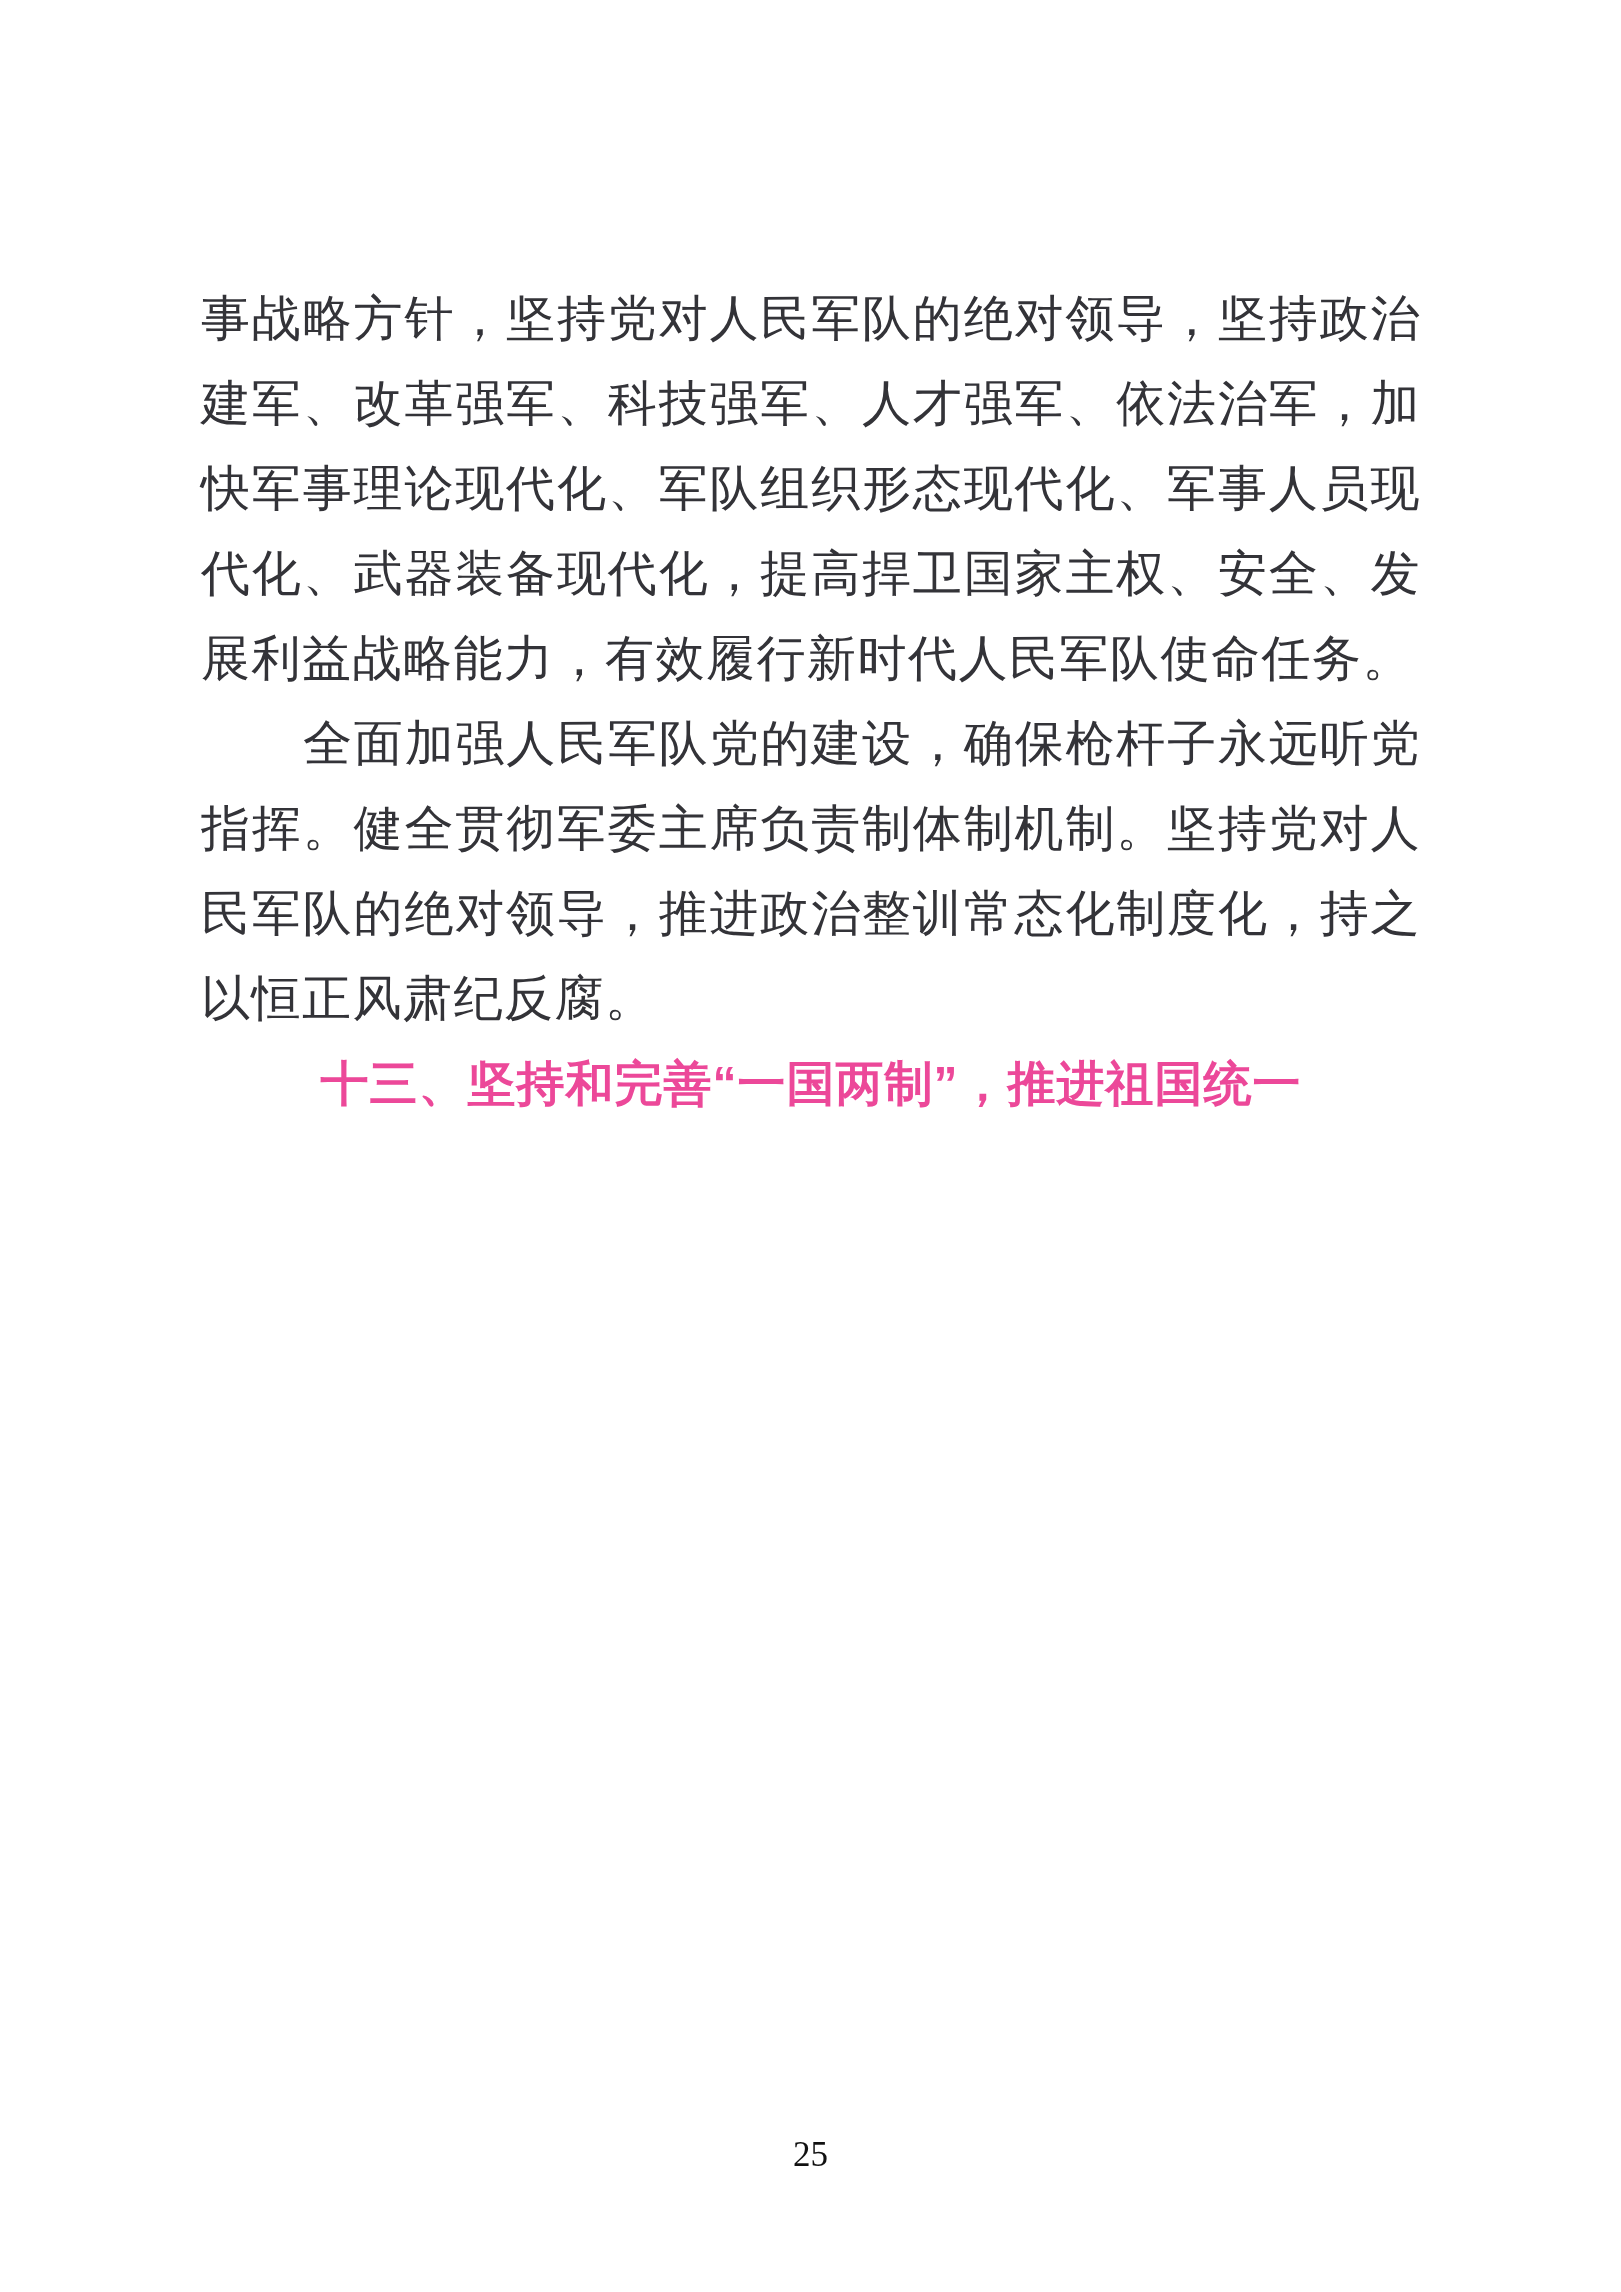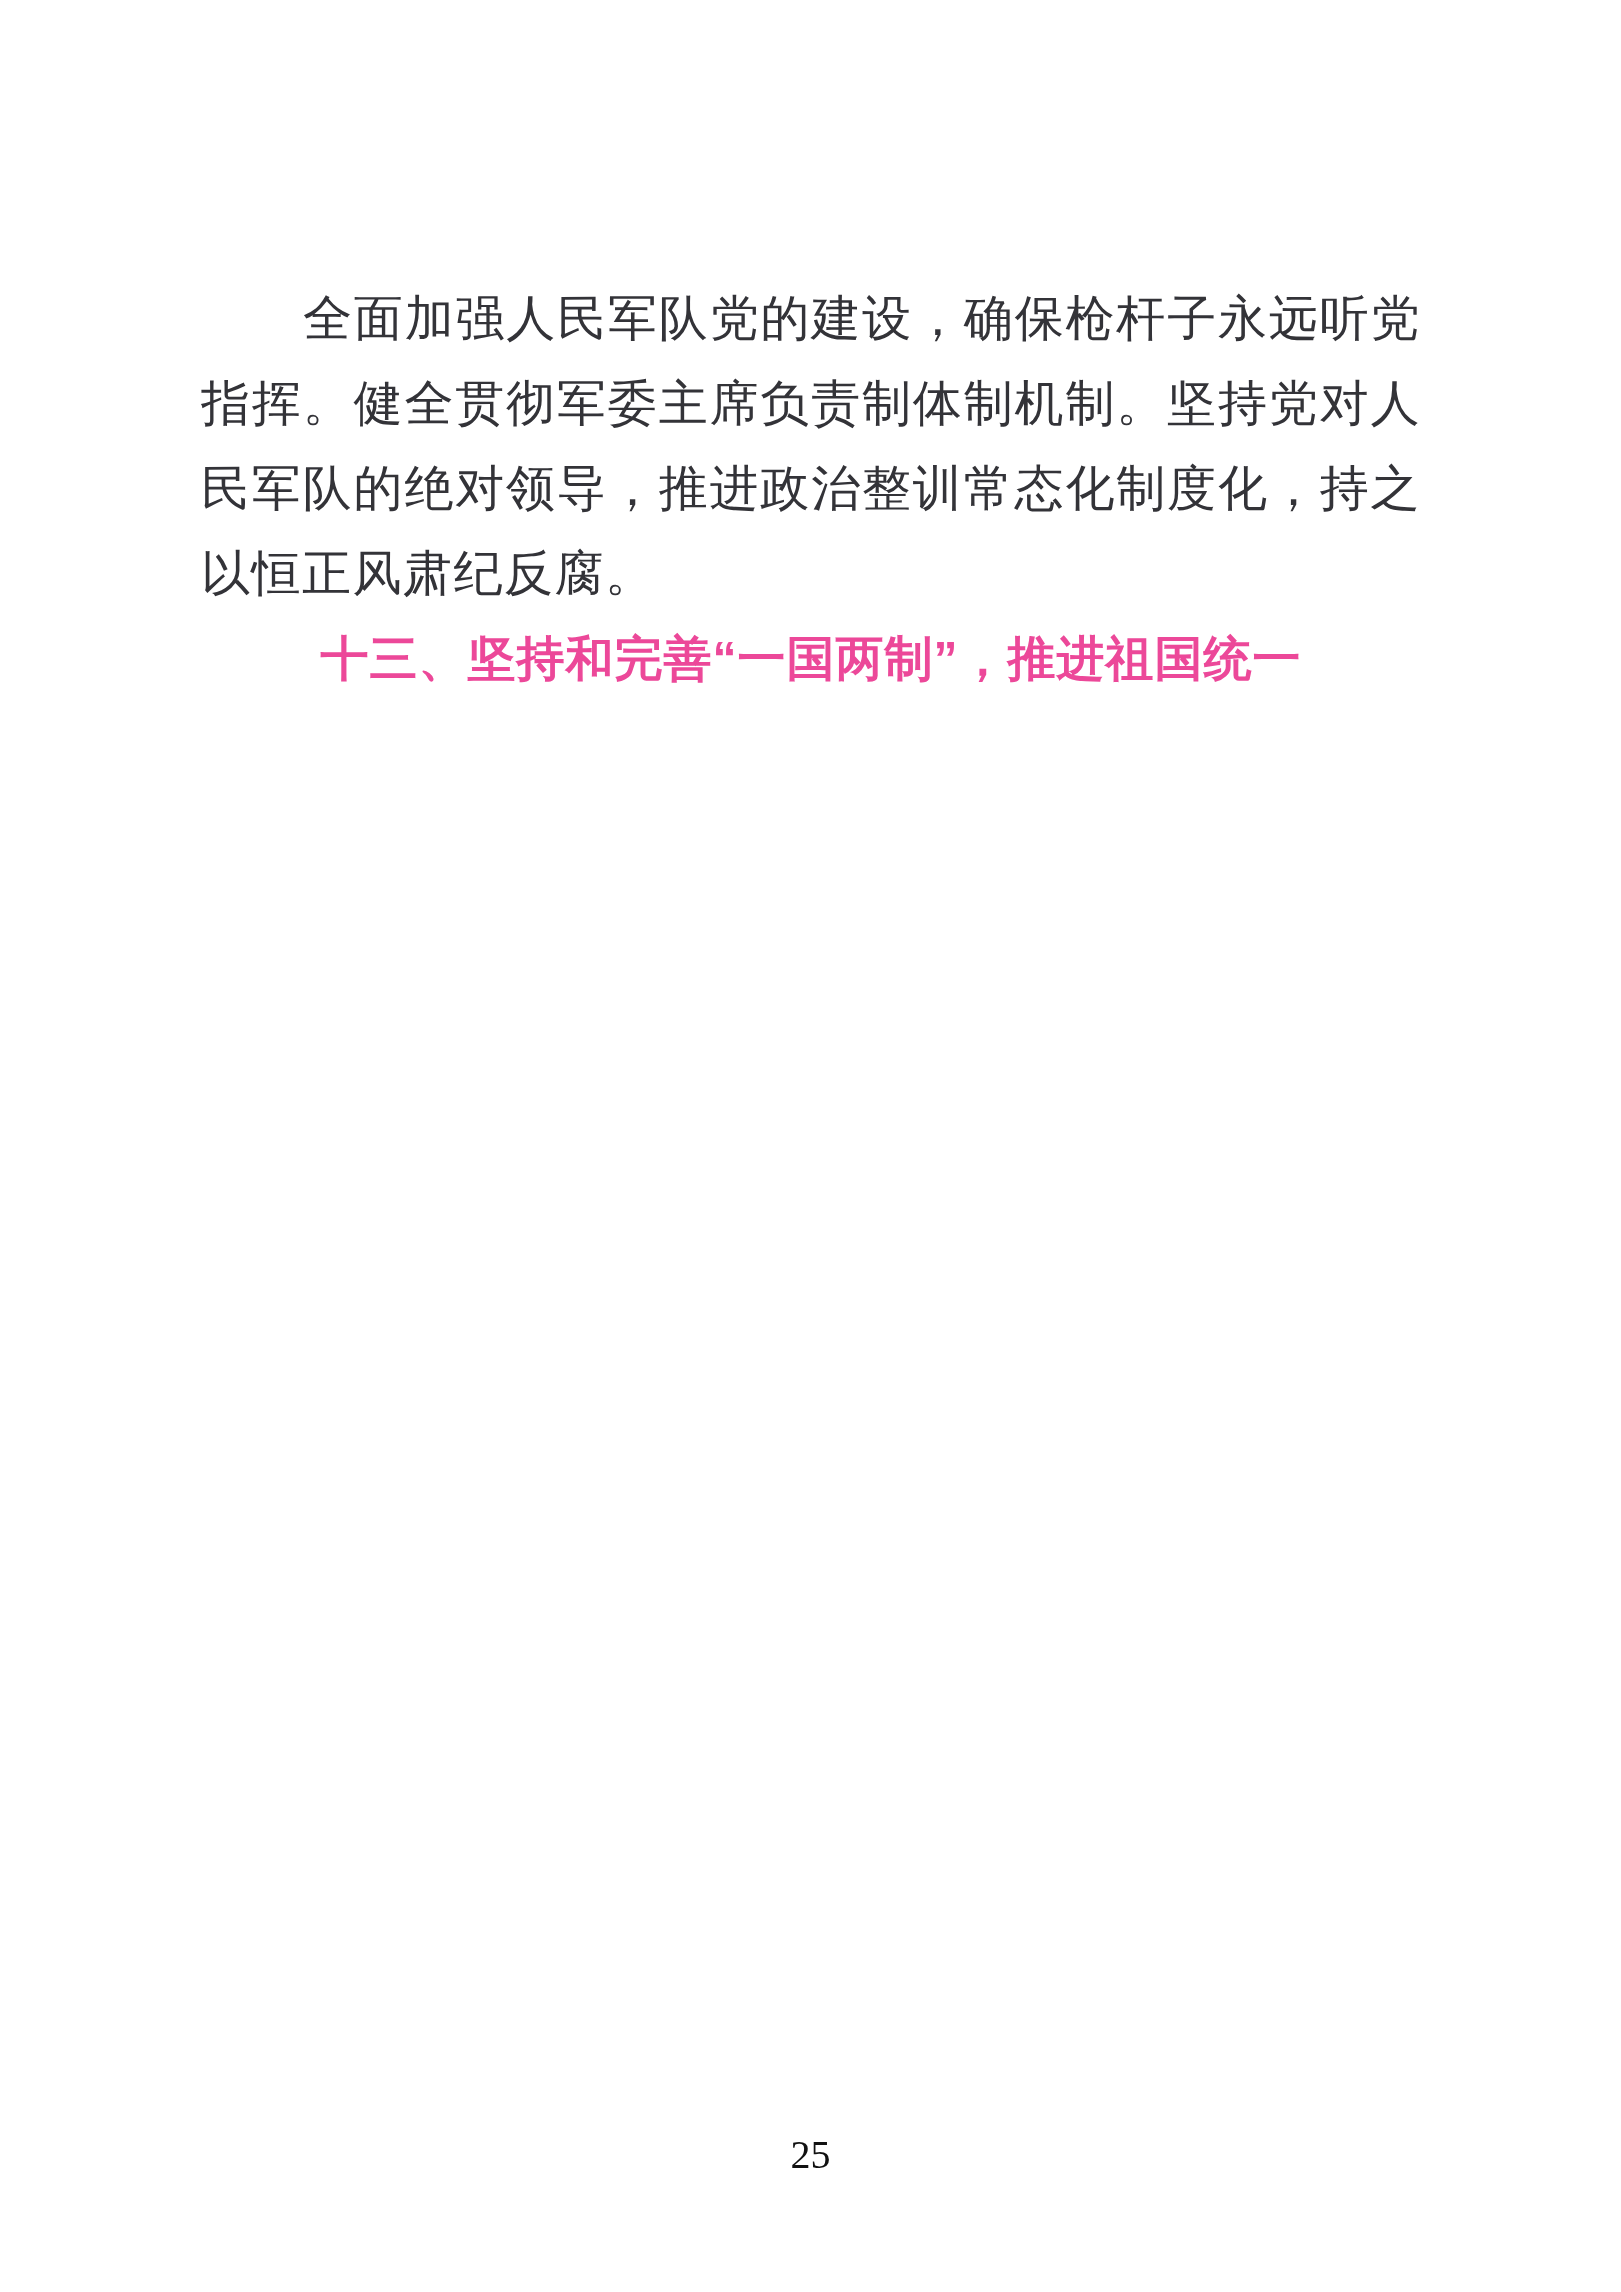--- a/index.html
+++ b/index.html
@@ -47,30 +47,31 @@
     text-align: center;
     white-space: nowrap;
   }
   .page-number {
     position: absolute;
     top: 2129px;
     left: 0;
     width: 100%;
     text-align: center;
     font-family: "Liberation Serif", serif;
-    font-size: 40px;
+    font-size: 35px;
     line-height: 51px;
     color: #111111;
   }
 </style>
 </head>
 <body>
 
 <div class="page">
   <div class="content">
     <div id="paragraphs">
+        <p class="para">事战略方针，坚持党对人民军队的绝对领导，坚持政治建军、改革强军、科技强军、人才强军、依法治军，加快军事理论现代化、军队组织形态现代化、军事人员现代化、武器装备现代化，提高捍卫国家主权、安全、发展利益战略能力，有效履行新时代人民军队使命任务。</p>
         <p class="para indent">全面加强人民军队党的建设，确保枪杆子永远听党指挥。健全贯彻军委主席负责制体制机制。坚持党对人民军队的绝对领导，推进政治整训常态化制度化，持之以恒正风肃纪反腐。</p>
       </div>
     <p class="heading">十三、坚持和完善“一国两制”，推进祖国统一</p>
   </div>
   <div class="page-number">25</div>
 </div>
 
 
 </body></html>

